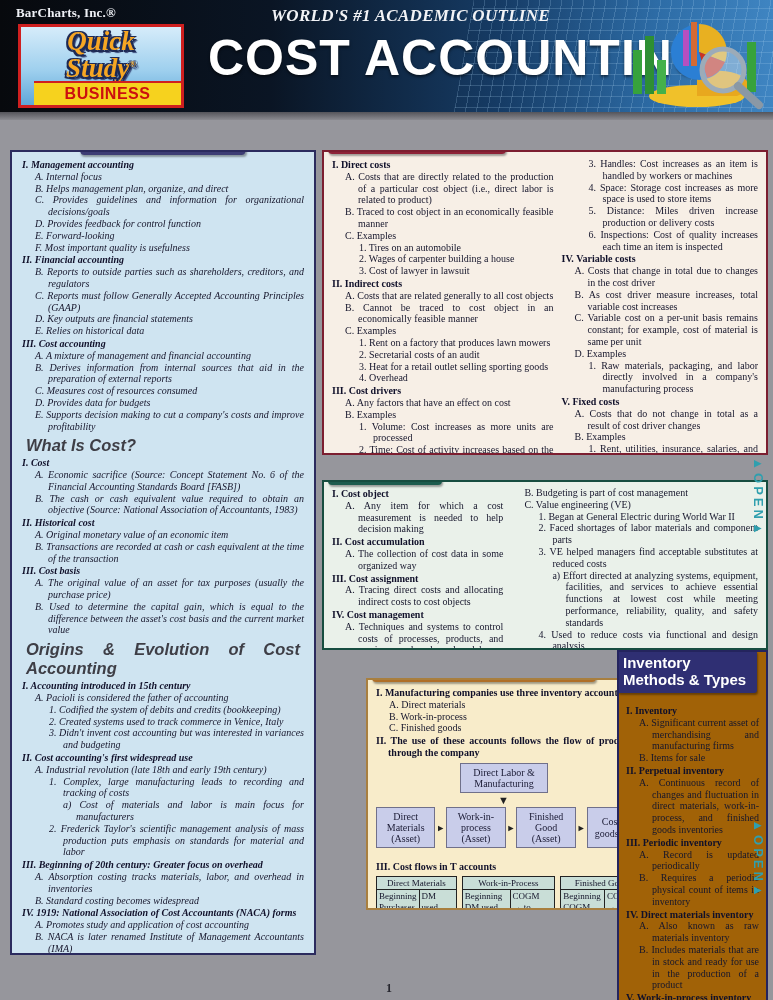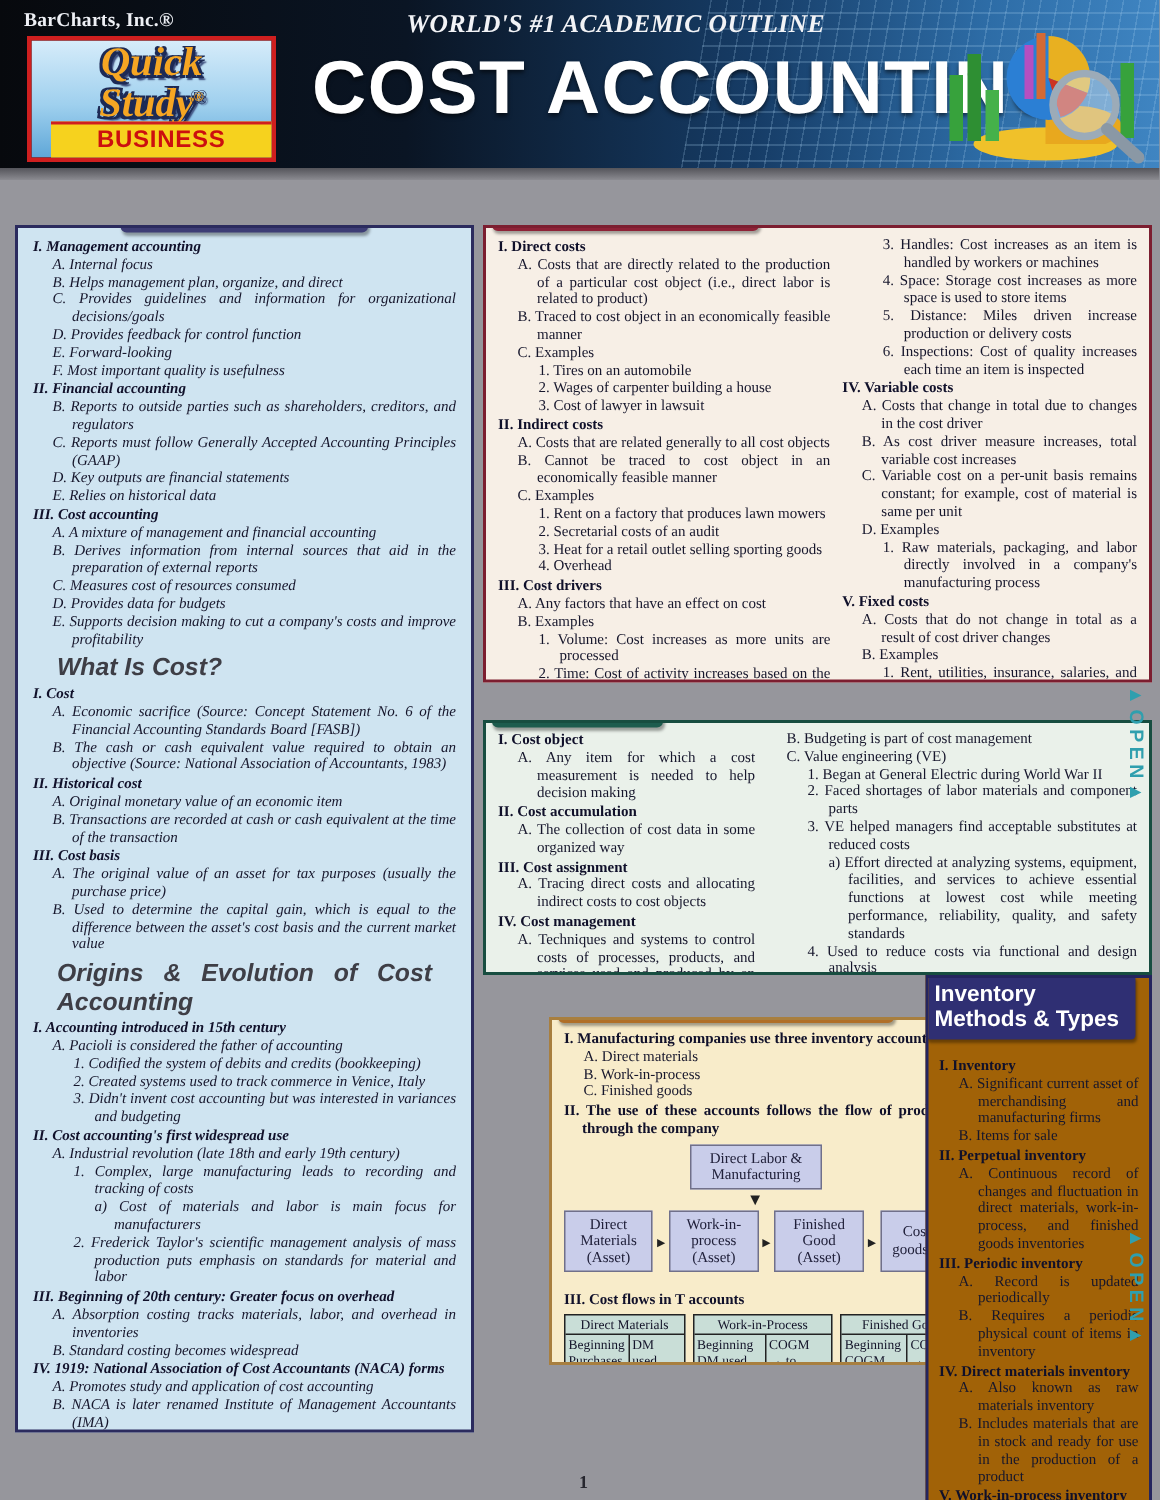--- a/index.html
+++ b/index.html
@@ -64,21 +64,21 @@
     white-space:nowrap;box-shadow:1px 2px 2px rgba(0,0,0,.35);
   }
   .line{line-height:1.18;text-align:justify;color:#16162c;}
   .b{font-weight:bold;color:#10102a;}
   .l0{padding-left:12px;text-indent:-12px;margin-top:1px;}
   .l1{padding-left:26px;text-indent:-13px;}
   .l2{padding-left:41px;text-indent:-14px;}
   .l3{padding-left:54px;text-indent:-13px;}
   .head{
     font-family:"Liberation Sans",sans-serif;font-weight:bold;color:#3e3e46;
-    font-size:16.5px;line-height:1.15;margin:4px 16px 2px;text-indent:0;padding-left:0;
+    font-size:16.5px;line-height:1.15;margin:4px 4px 2px;text-indent:0;padding-left:0;
   }
   
   .basis{left:10px;top:150px;width:306px;height:805px;background:#cfe4f1;
     border:2px solid #2b2b5e;padding:6px 10px;font-size:10px;overflow:hidden;font-style:italic;}
   .basis .tab{left:50%;transform:translateX(-50%);top:-24px;background:#3d3d75;}
   
   .cc{left:322px;top:150px;width:446px;height:305px;background:#f7efe6;
     border:2px solid #7c1e30;padding:6px 8px;font-size:10px;overflow:hidden;}
   .cc .tab{left:4px;top:-25px;background:#8e2237;}
   .twocol{display:flex;}

